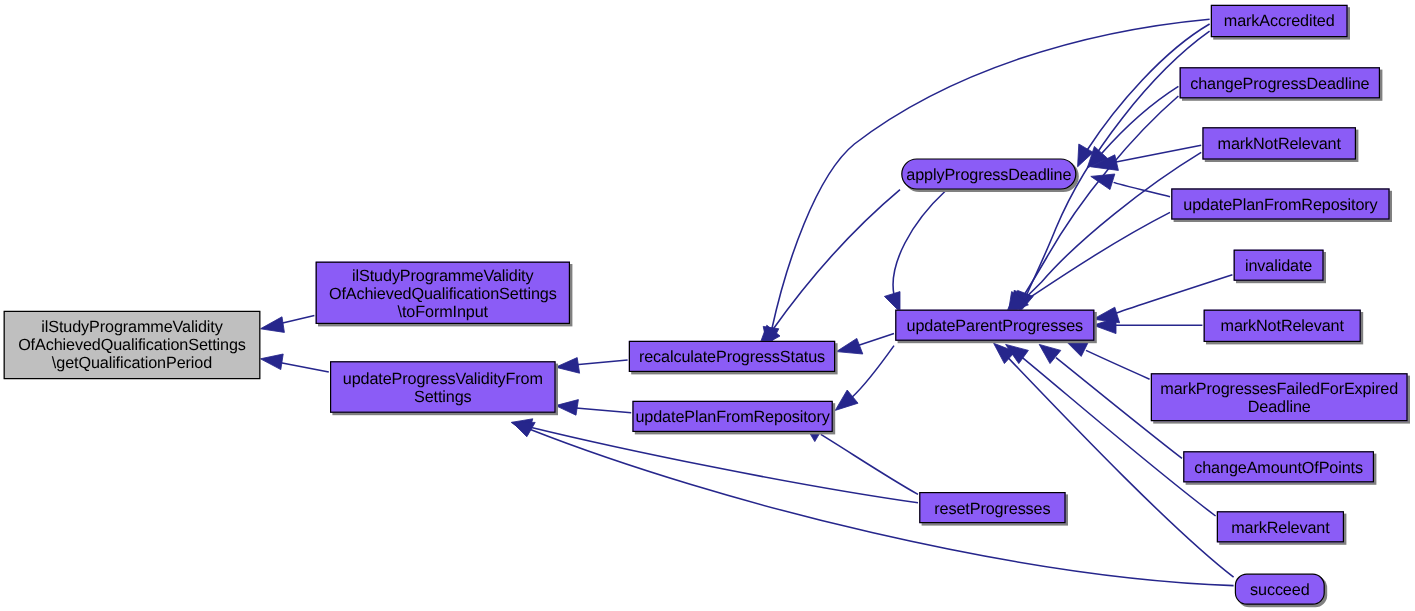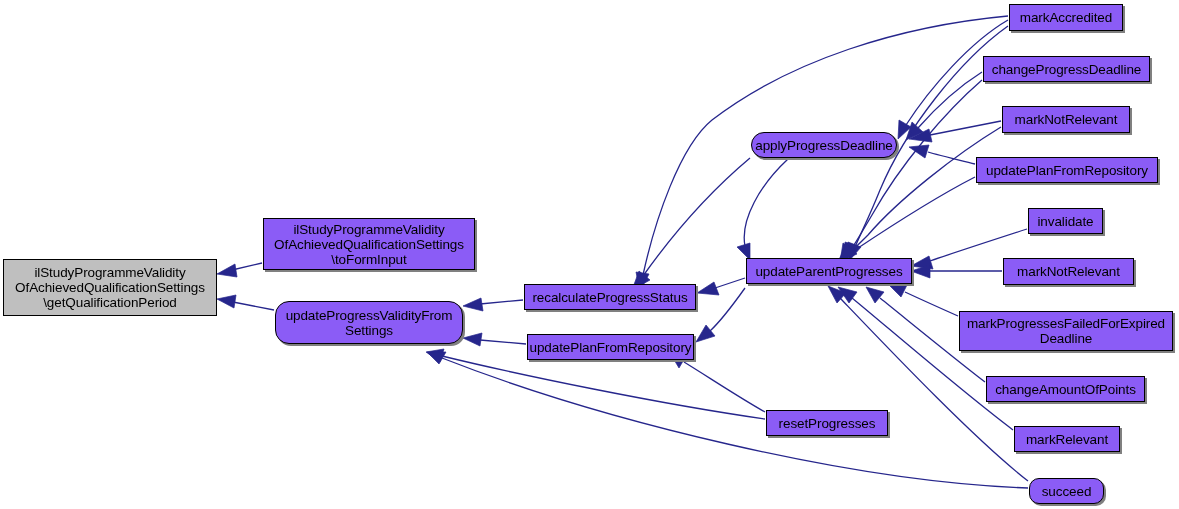--- a/index.html
+++ b/index.html
@@ -146,21 +146,21 @@
 
   </svg>
 
   <div id="node-layer">
       <div class="node current" style="left: 3px; top: 259px; width: 214px; height: 57px;"><span class="node-label">ilStudyProgrammeValidity
 OfAchievedQualificationSettings
 \getQualificationPeriod</span></div>
       <div class="node shadow" style="left: 263px; top: 218px; width: 212px; height: 52px;"><span class="node-label">ilStudyProgrammeValidity
 OfAchievedQualificationSettings
 \toFormInput</span></div>
-      <div class="node shadow" style="left: 275px; top: 301px; width: 188px; height: 43px; border-radius: 14px;"><span class="node-label">updateProgressValidityFrom
+      <div class="node shadow" style="left: 275px; top: 301px; width: 188px; height: 43px;"><span class="node-label">updateProgressValidityFrom
 Settings</span></div>
       <div class="node shadow" style="left: 524px; top: 284px; width: 172px; height: 26px;"><span class="node-label">recalculateProgressStatus</span></div>
       <div class="node shadow" style="left: 527px; top: 334px; width: 167px; height: 26px;"><span class="node-label">updatePlanFromRepository</span></div>
       <div class="node shadow" style="left: 766px; top: 410px; width: 122px; height: 26px;"><span class="node-label">resetProgresses</span></div>
       <div class="node shadow" style="left: 751px; top: 132px; width: 146px; height: 26px; border-radius: 13px;"><span class="node-label">applyProgressDeadline</span></div>
       <div class="node shadow" style="left: 746px; top: 258px; width: 166px; height: 26px;"><span class="node-label">updateParentProgresses</span></div>
       <div class="node shadow" style="left: 1009px; top: 4px; width: 114px; height: 27px;"><span class="node-label">markAccredited</span></div>
       <div class="node shadow" style="left: 983px; top: 56px; width: 167px; height: 26px;"><span class="node-label">changeProgressDeadline</span></div>
       <div class="node shadow" style="left: 1002px; top: 106px; width: 128px; height: 27px;"><span class="node-label">markNotRelevant</span></div>
       <div class="node shadow" style="left: 976px; top: 157px; width: 182px; height: 26px;"><span class="node-label">updatePlanFromRepository</span></div>

